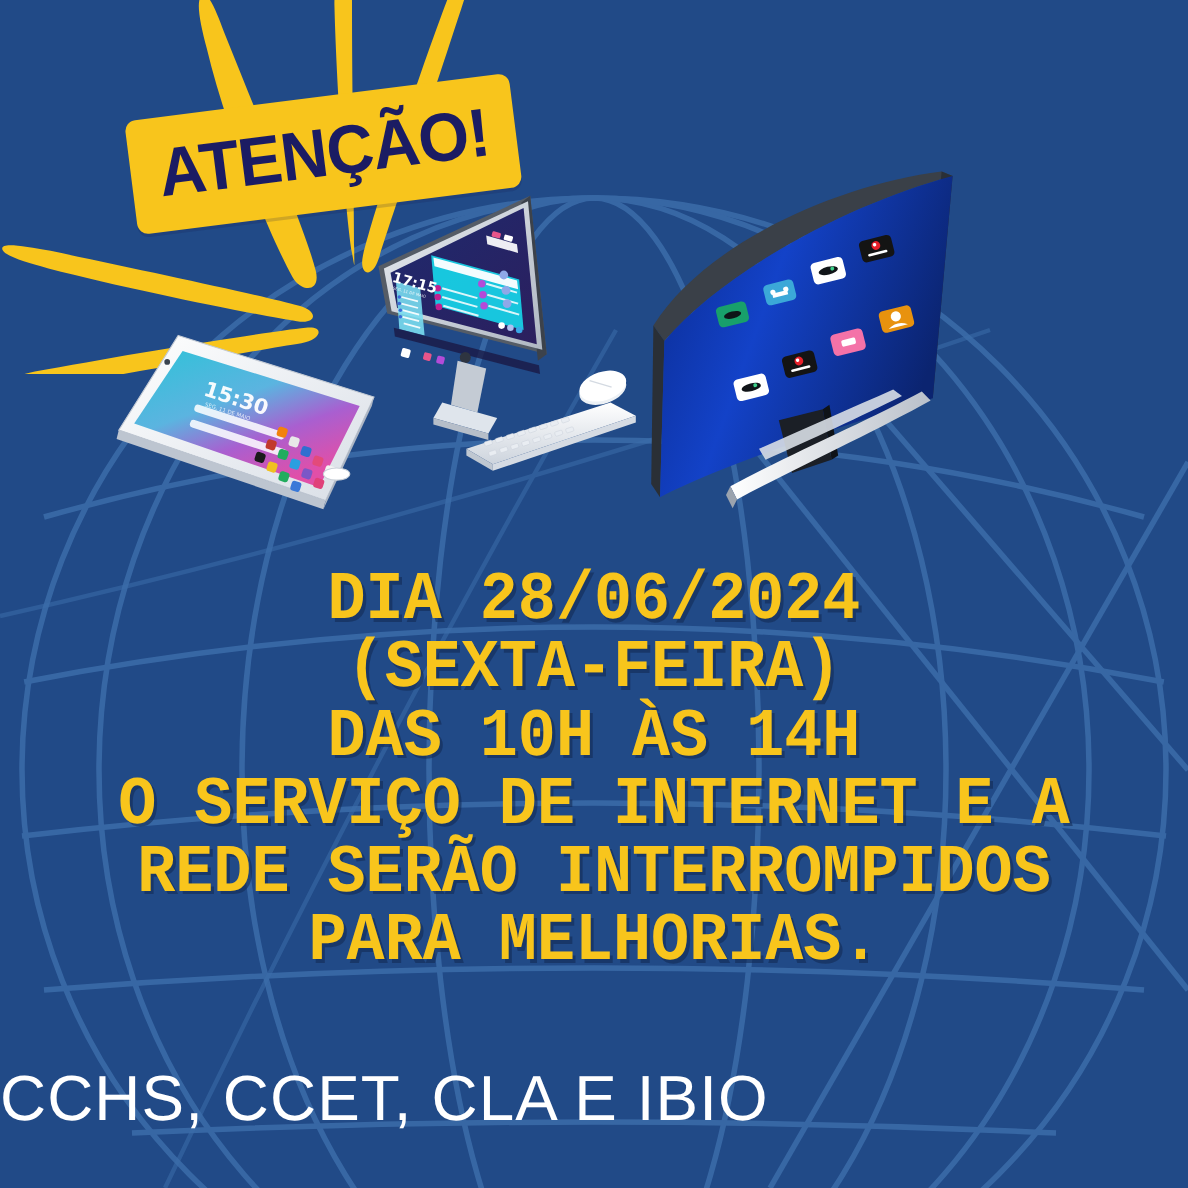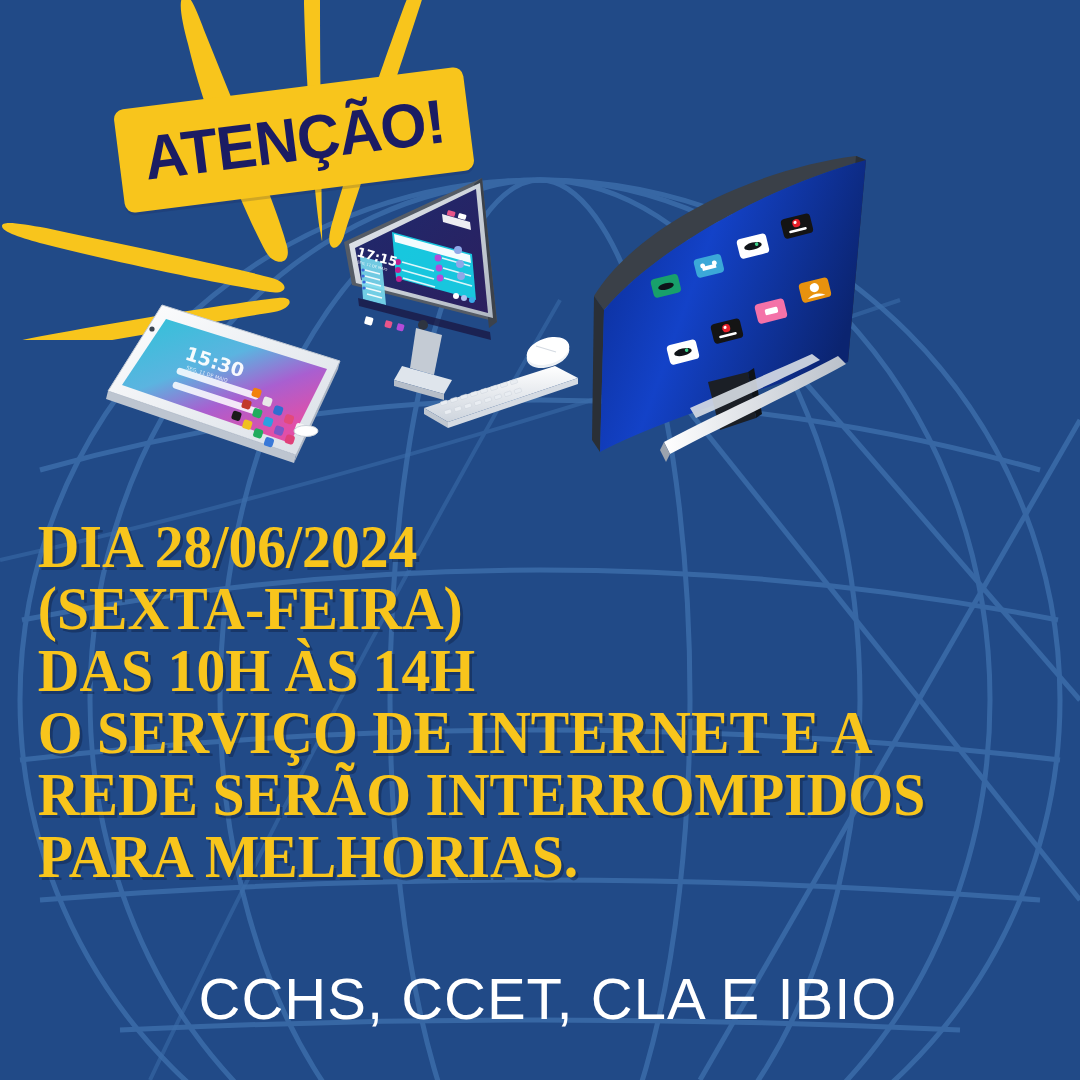--- a/index.html
+++ b/index.html
@@ -39,46 +39,44 @@
     transform:scaleX(.96);
     line-height:1;
   }
 
   
   .device{position:absolute;}
 
   
   .headline{
     position:absolute;left:0;top:515px;width:1080px;
-    text-align:left;
+    text-align:center;
     color:#F8C51C;
-    font-family:Liberation Serif, serif;
+    font-family:Liberation Mono, monospace;
     font-weight:bold;
     line-height:1.0;
     letter-spacing:0px;
     text-shadow:3px 3px 0 rgba(18,40,80,.55);
   }
   .hl-line{display:block;white-space:nowrap;transform:scaleX(.93);}
   .hl-1{font-size:62px;}
   .hl-2{font-size:62px;}
   .hl-3{font-size:62px;}
   .hl-4{font-size:62px;}
   .hl-5{font-size:62px;}
   .hl-6{font-size:62px;}
 
   .footer-line{
     position:absolute;left:0;top:965px;width:1080px;
-    text-align:center;
     color:#FFFFFF;
     font-size:58px;
     font-family:"Liberation Sans", sans-serif;
     font-weight:normal;
     letter-spacing:1px;
     white-space:nowrap;
-    padding-left:16px;
   }
 </style>
 </head>
 <body>
 
 <div id="poster">
 
   <svg class="globe" viewBox="0 0 1080 1080">
     <defs>
       <clipPath id="posterClip">

